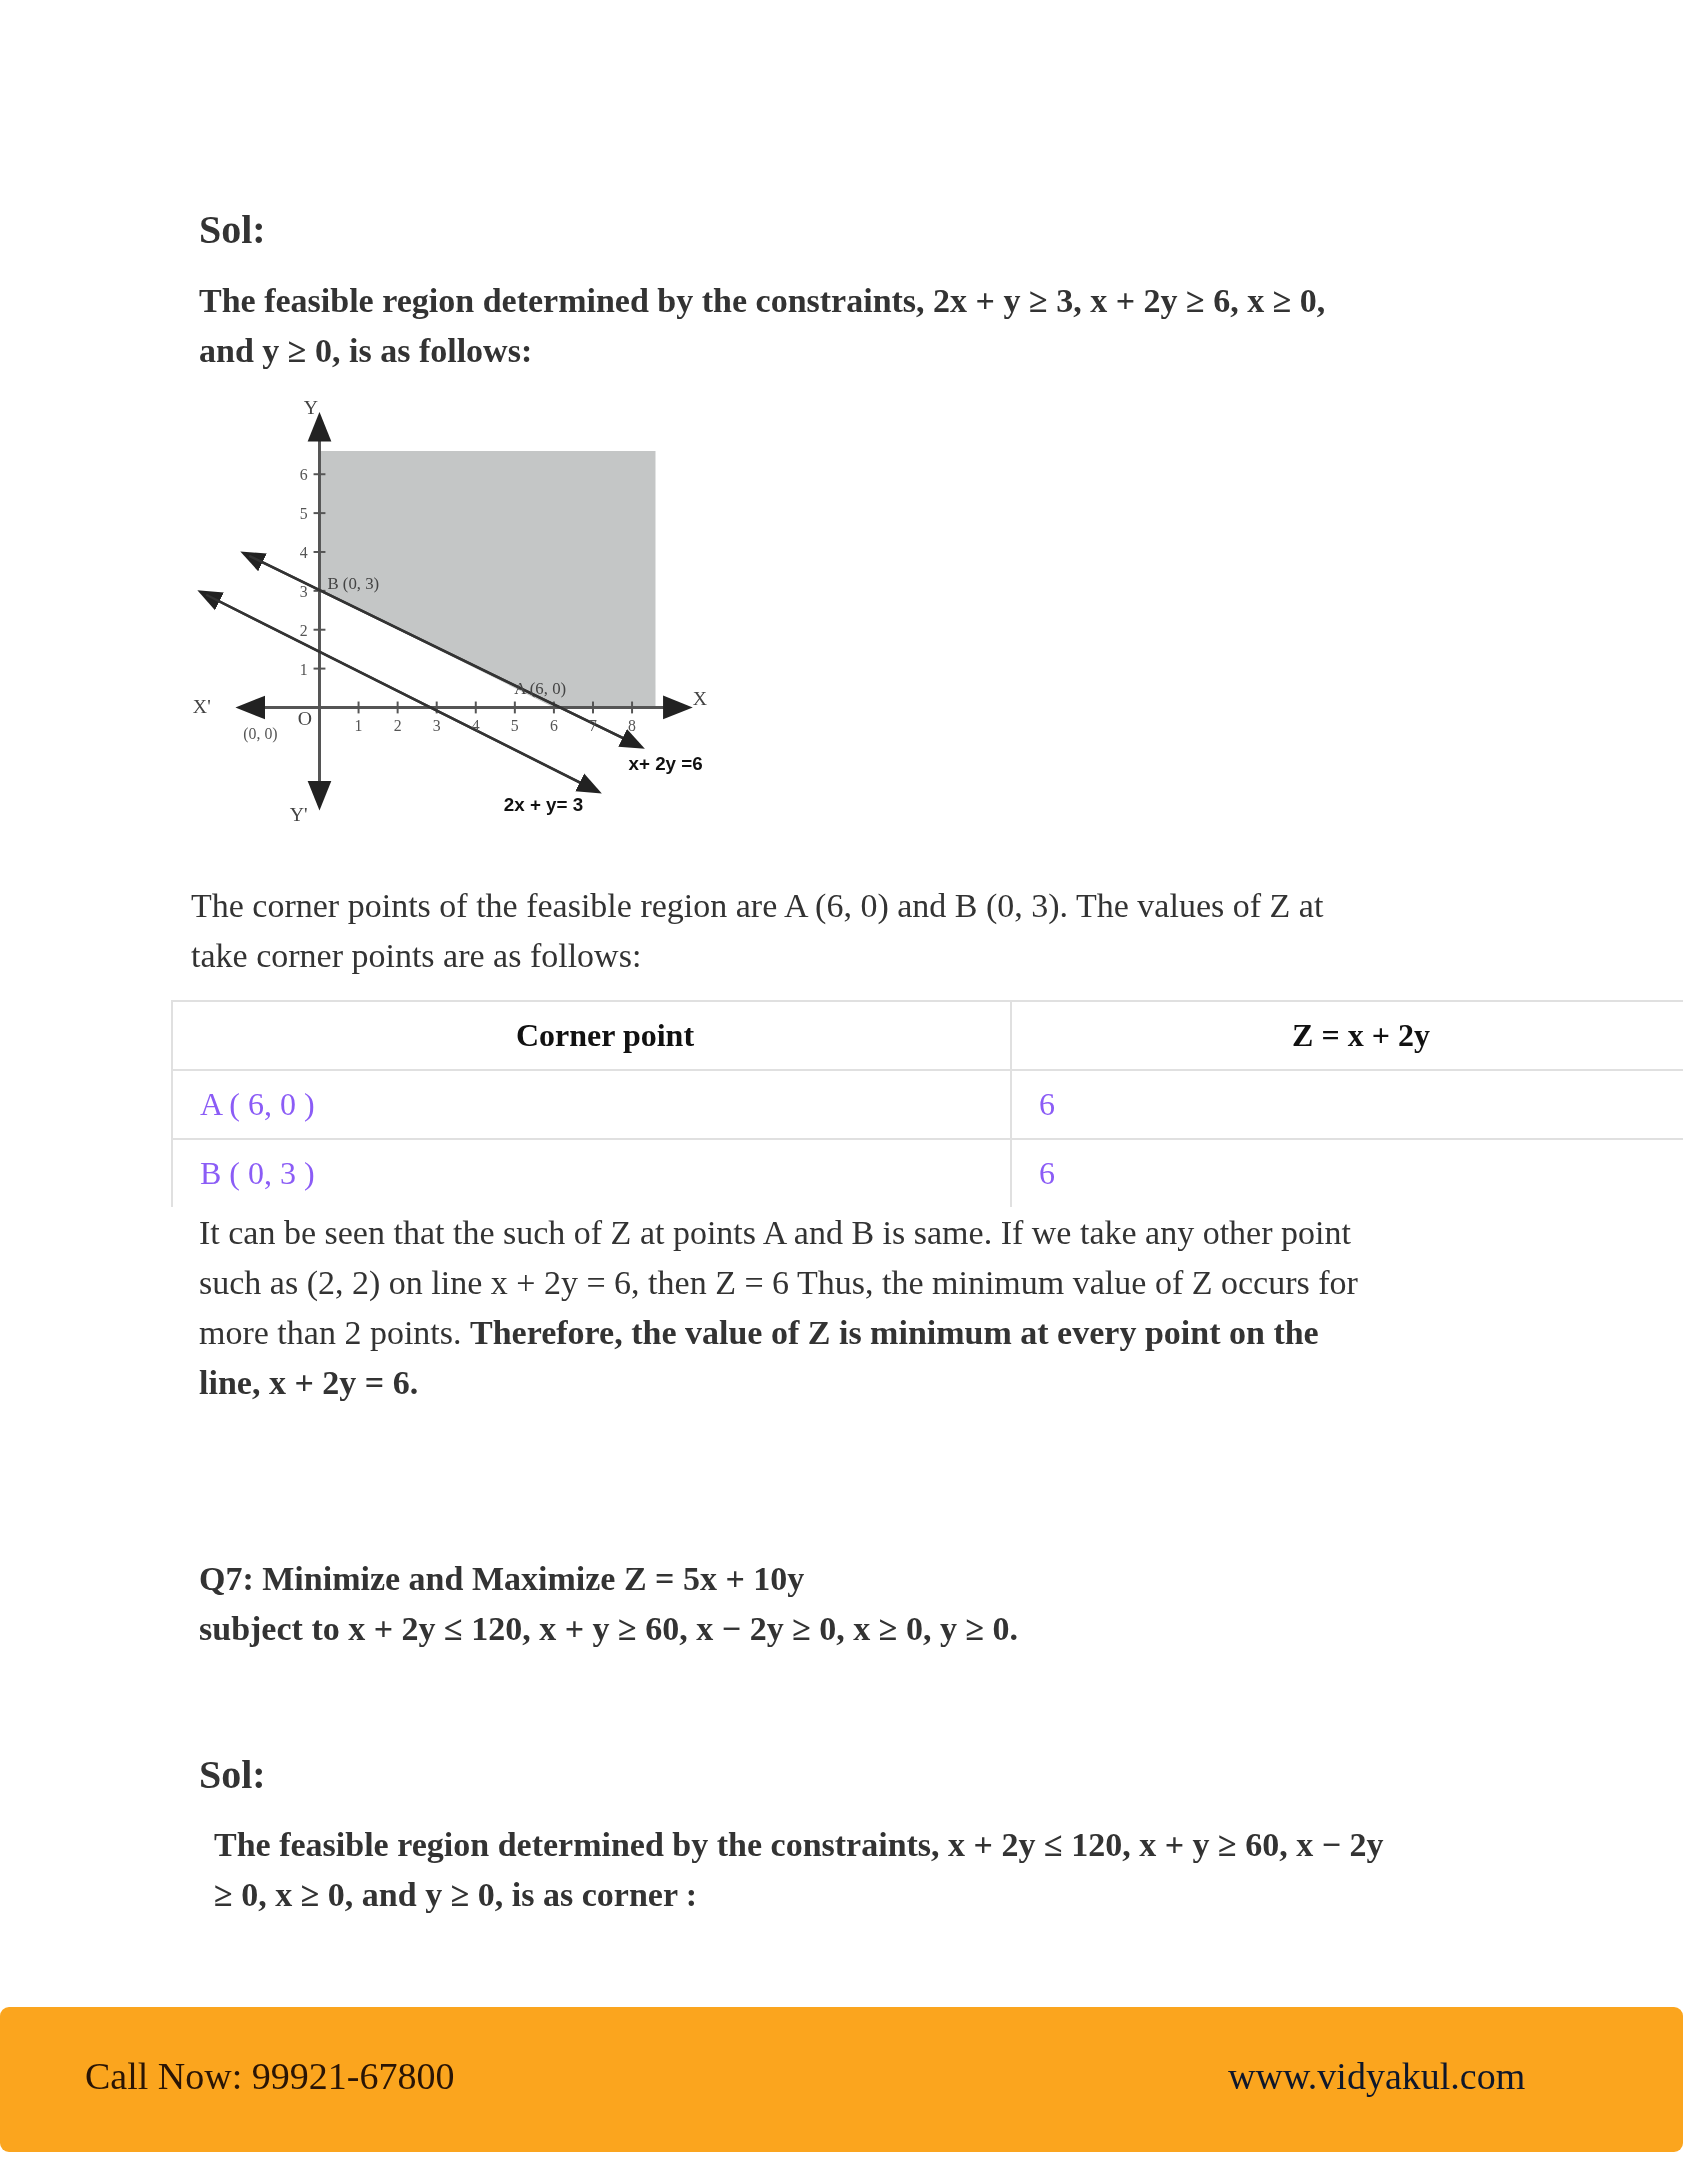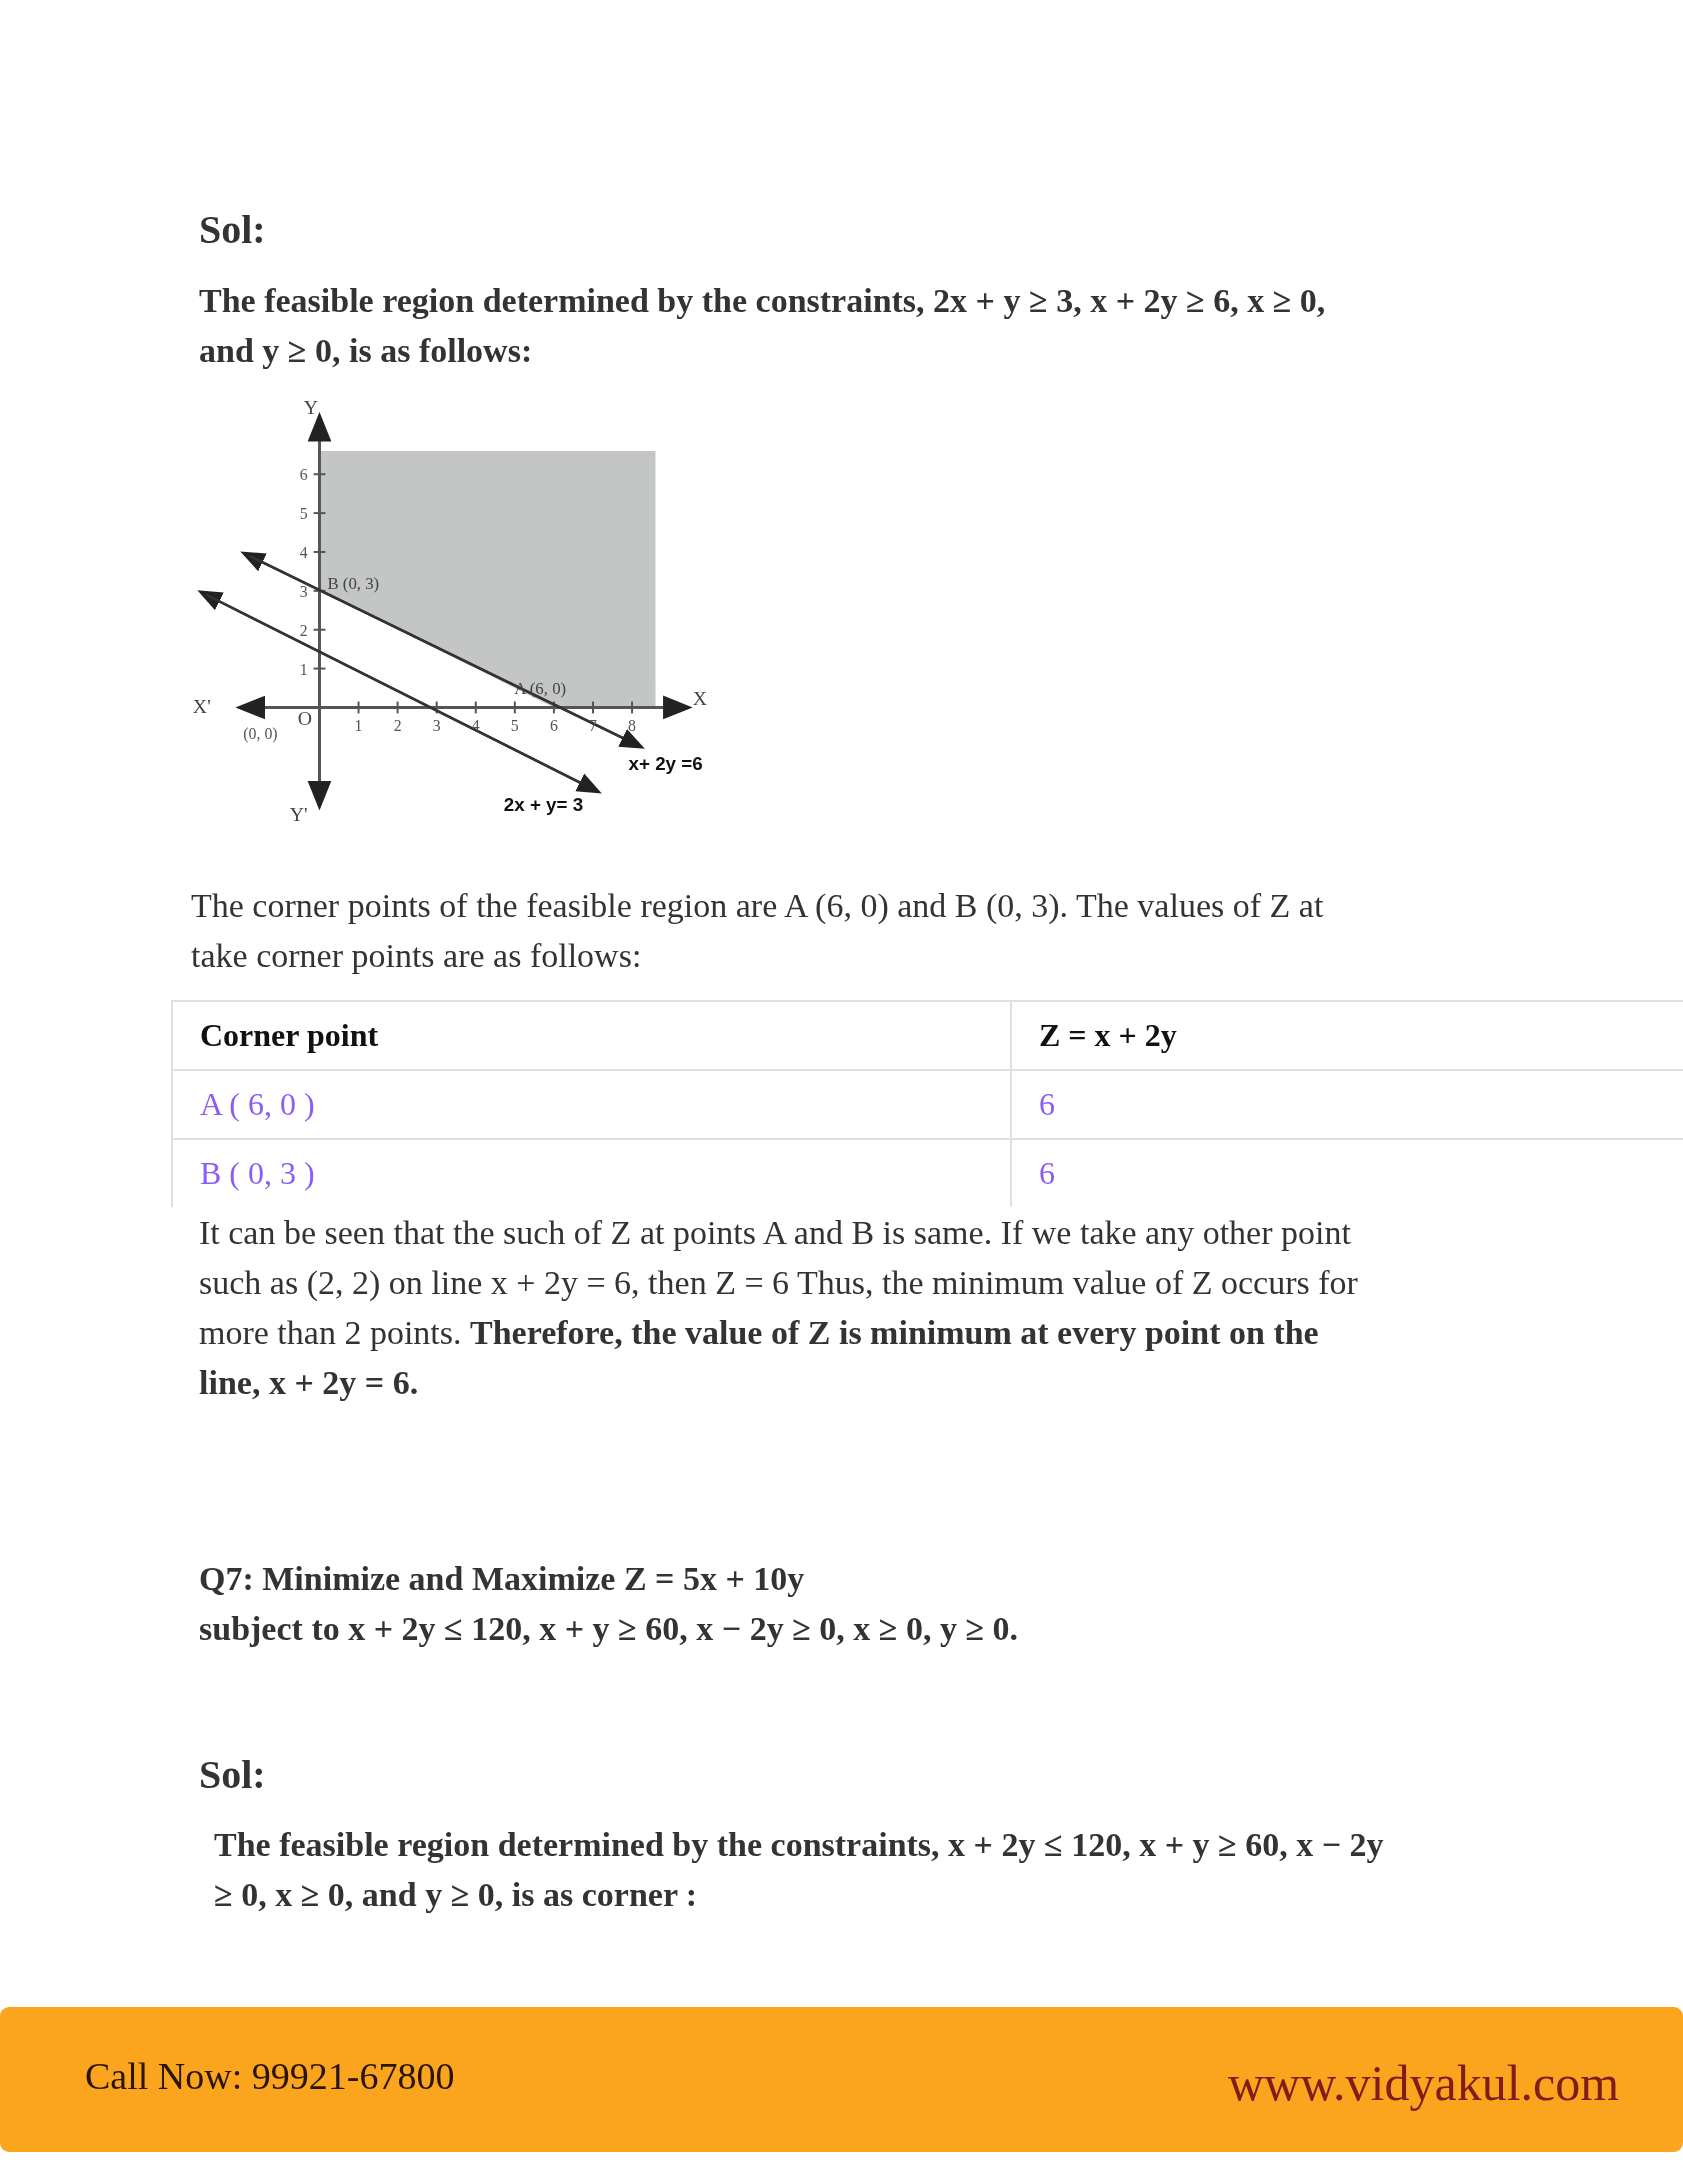--- a/index.html
+++ b/index.html
@@ -10,29 +10,29 @@
   .bold { font-weight: bold; }
   .heading { font-weight: bold; font-size: 40px; }
   #sol1 { left: 199px; top: 205px; }
   #para1 { left: 199px; top: 276px; }
   #graph { left: 178px; top: 386px; width: 554px; height: 455px; }
   #para2 { left: 191px; top: 881px; }
   #corner-table { position: absolute; left: 171px; top: 1000px; width: 1512px; border-collapse: collapse; }
   #corner-table td { height: 67px; padding: 0 0 0 27px; font-size: 32px; vertical-align: middle;
                      border-top: 2px solid #e0e0e0; border-left: 2px solid #e0e0e0; }
   #corner-table td.c1 { width: 810px; }
-  #corner-table tr.head td { color: #111111; font-weight: bold; }
+  #corner-table tr.head td { color: #111111; font-weight: bold; text-align: center; }
   #corner-table tr.body td { color: #8b5cf6; }
   #para3 { left: 199px; top: 1208px; }
   #q7 { left: 199px; top: 1554px; color: #333333; }
   #sol2 { left: 199px; top: 1750px; }
   #para4 { left: 214px; top: 1820px; }
   #footer { position: absolute; left: 0; top: 2007px; width: 1683px; height: 145px; background: #fba51e; border-radius: 9px; }
   #footer .call { position: absolute; left: 85px; top: 47px; font-size: 38px; color: #2a1505; white-space: nowrap; }
-  #footer .site { position: absolute; left: 1228px; top: 47px; font-size: 50px; color: #7f1d1d; white-space: nowrap; }
+  #footer .site { position: absolute; left: 1228px; top: 47px; font-size: 38px; color: #0f172a; white-space: nowrap; }
   .g-tick-label { font-family: "Liberation Serif", serif; font-size: 16px; fill: #555555; }
   .g-point-label { font-family: "Liberation Serif", serif; font-size: 17px; fill: #444444; }
   .g-line-label { font-family: "Liberation Sans", sans-serif; font-size: 19px; font-weight: bold; fill: #111111; }
   .g-axis-label { font-family: "Liberation Serif", serif; font-size: 20px; fill: #444444; }
 </style>
 </head>
 <body>
 
 <div id="sol1" class="abs txt heading">Sol:</div>
 

